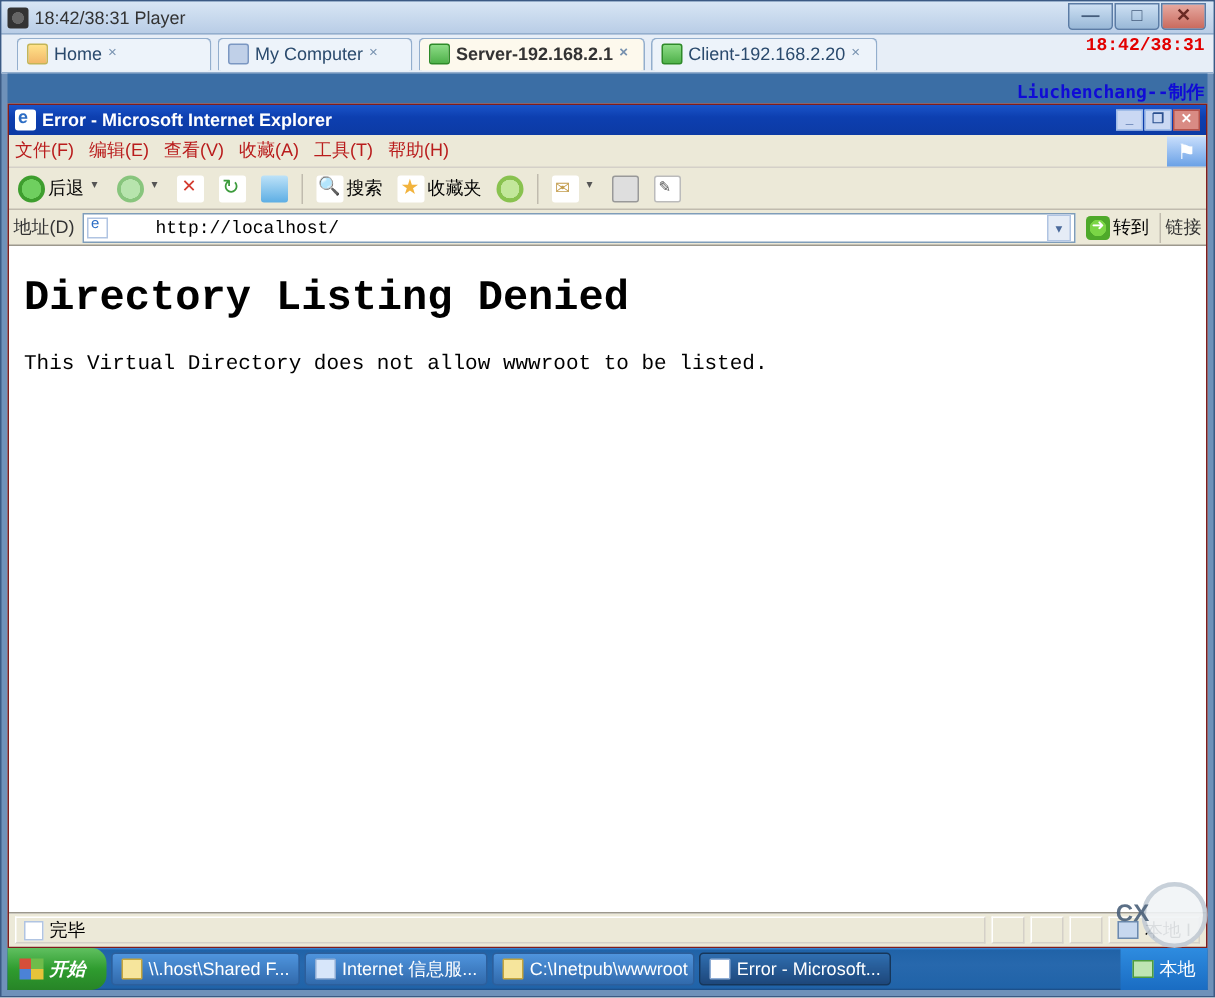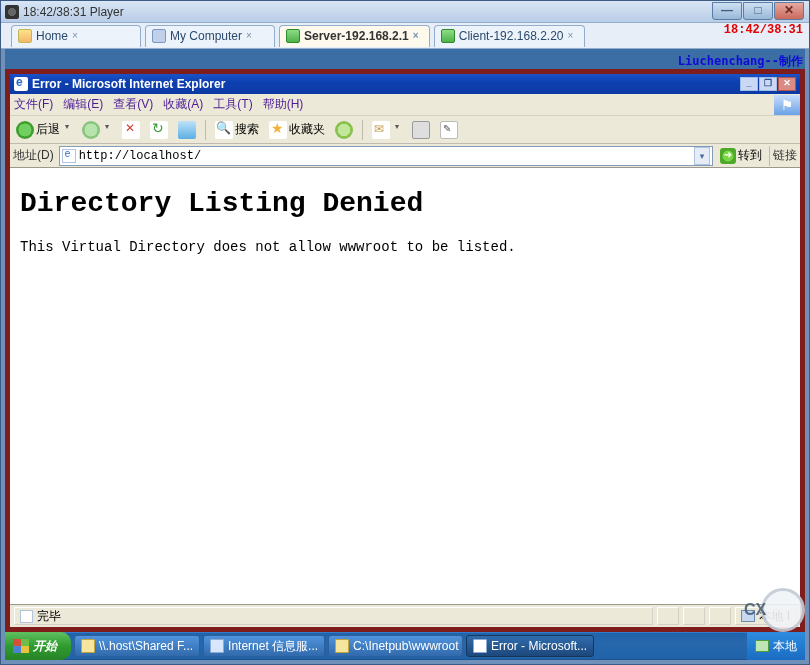--- a/index.html
+++ b/index.html
@@ -131,21 +131,21 @@
 .vm-area {
   position: absolute;
   left: 4px; right: 4px;
   top: 48px; bottom: 4px;
   background: #3b6ea5;
 }
 .ie-window {
   position: absolute;
   left: 0; right: 0; top: 20px; bottom: 28px;
   background: #ece9d8;
-  border: 5px solid #7f1d1d;
+  border: 1px solid #7f1d1d;
   display: flex;
   flex-direction: column;
 }
 .ie-titlebar {
   height: 20px;
   background: linear-gradient(#1a54c9, #0d3fb0 40%, #0c3aa4);
   color: #fff;
   display: flex;
   align-items: center;
   font-family: "SimSun", monospace;
@@ -184,21 +184,21 @@
 .ie-menubar {
   height: 22px;
   background: #ece9d8;
   border-bottom: 1px solid #d4d0c8;
   display: flex;
   align-items: center;
   padding-left: 4px;
   gap: 10px;
 }
 .ie-menubar span.m {
-  color: #4c1d95;
+  color: #b91c1c;
 }
 .ie-menubar .ie-logo {
   margin-left: auto;
   width: 26px; height: 20px;
   background: linear-gradient(#c8defc, #6aa1e6);
   display: flex;
   align-items: center;
   justify-content: center;
   color: #fff;
 }
@@ -286,20 +286,21 @@
   font-size: 10px;
   position: absolute;
   left: 2px; top: -2px;
 }
 .addr-box input {
   border: none;
   outline: none;
   flex: 1;
   font-family: "Courier New", monospace;
   font-size: 12px;
+  margin-left: 29px;
 }
 .addr-drop {
   width: 16px; height: 18px;
   background: #e5ecf6;
   border: 1px solid #b0c4e2;
   color: #4b6a9b;
   text-align: center;
   font-size: 9px;
   line-height: 16px;
 }

